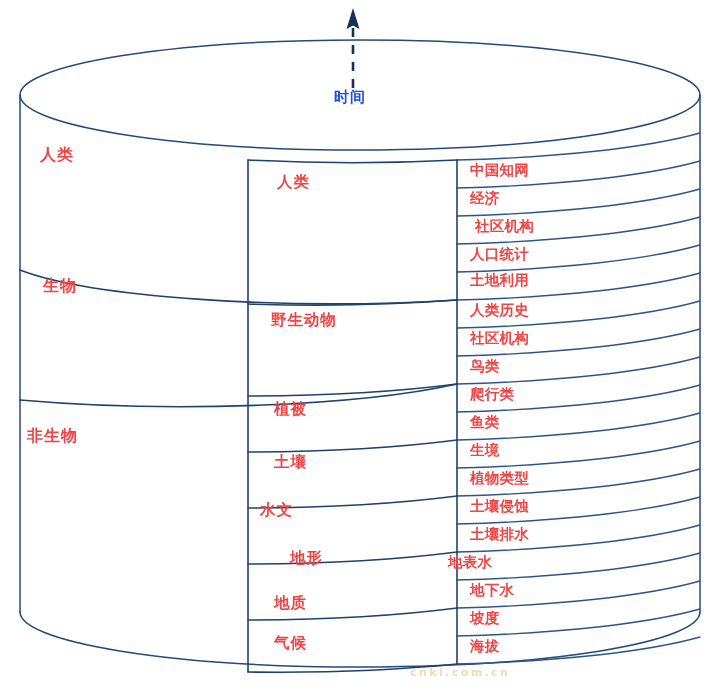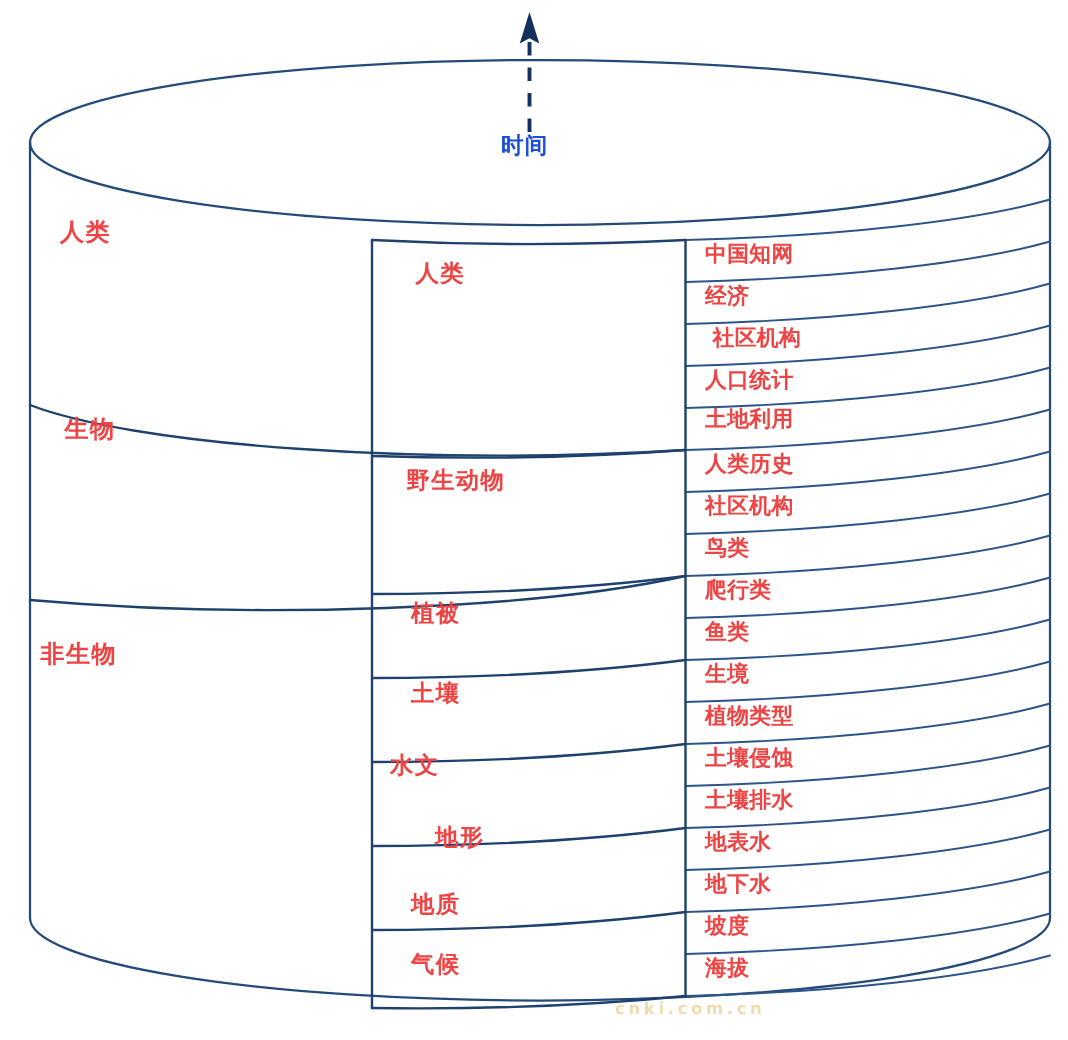--- a/index.html
+++ b/index.html
@@ -211,21 +211,21 @@
   <div class="lbl lbl-detail" style="left:470px; top:273px;">土地利用</div>
   <div class="lbl lbl-detail" style="left:470px; top:303px;">人类历史</div>
   <div class="lbl lbl-detail" style="left:470px; top:331px;">社区机构</div>
   <div class="lbl lbl-detail" style="left:470px; top:359px;">鸟类</div>
   <div class="lbl lbl-detail" style="left:470px; top:387px;">爬行类</div>
   <div class="lbl lbl-detail" style="left:470px; top:415px;">鱼类</div>
   <div class="lbl lbl-detail" style="left:470px; top:443px;">生境</div>
   <div class="lbl lbl-detail" style="left:470px; top:471px;">植物类型</div>
   <div class="lbl lbl-detail" style="left:470px; top:499px;">土壤侵蚀</div>
   <div class="lbl lbl-detail" style="left:470px; top:527px;">土壤排水</div>
-  <div class="lbl lbl-detail" style="left:470px; top:555px;">地表水</div>
+  <div class="lbl lbl-detail" style="left:448px; top:555px;">地表水</div>
   <div class="lbl lbl-detail" style="left:470px; top:583px;">地下水</div>
   <div class="lbl lbl-detail" style="left:470px; top:611px;">坡度</div>
   <div class="lbl lbl-detail" style="left:470px; top:639px;">海拔</div>
 
   <div id="watermark">
     <div class="wm-sub">cnki.com.cn</div>
   </div>
 
 </div>
 

